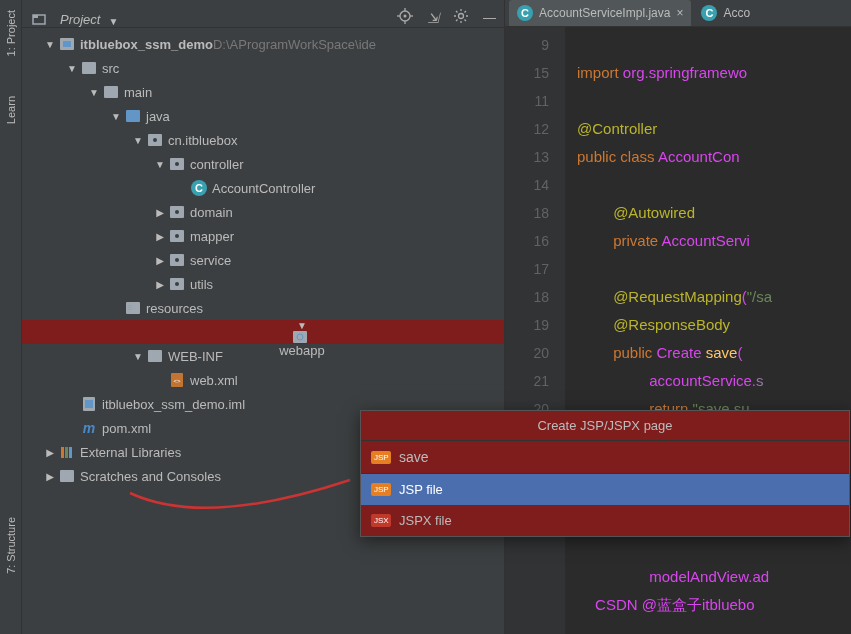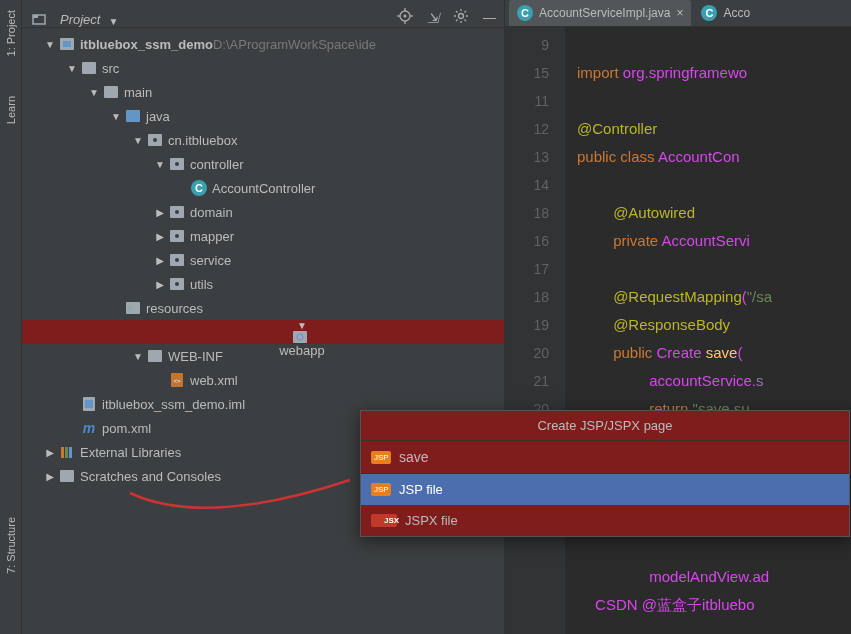--- a/index.html
+++ b/index.html
@@ -39,21 +39,21 @@
 .norm { color: #d946ef; }
 
 .dialog { position: absolute; left: 360px; top: 410px; width: 490px; background: #7f1d1d; border: 1px solid #555; box-shadow: 0 4px 16px rgba(0,0,0,0.5); }
 .dialog-title { text-align: center; padding: 7px; color: #bbbbbb; font-size: 13px; border-bottom: 1px solid #323232; }
 .dialog-input-row { display: flex; align-items: center; padding: 8px 10px; gap: 8px; border-bottom: 1px solid #323232; }
 .dialog-input { background: transparent; border: none; color: #bbbbbb; font-size: 14px; outline: none; flex: 1; }
 .dialog-option { display: flex; align-items: center; padding: 8px 10px; gap: 8px; cursor: pointer; }
 .dialog-option.sel { background: #4b6eaf; color: #fff; }
 .dialog-option:not(.sel) { color: #bbbbbb; }
 .jsp-icon { background: #e67e22; color: #fff; font-size: 8px; font-weight: normal; padding: 2px 3px; border-radius: 2px; width: 20px; text-align: center; }
-.jsx-icon { background: #c0392b; color: #fff; font-size: 8px; font-weight: bold; padding: 2px 13px; border-radius: 2px; width: 20px; text-align: center; }
+.jsx-icon { background: #c0392b; color: #fff; font-size: 8px; font-weight: normal; padding: 2px 3px; border-radius: 2px; width: 20px; text-align: center; }
 .red-curve { position: absolute; left: 125px; top: 478px; width: 230px; height: 40px; pointer-events: none; }
 .c-icon { background: #39a0b0; color: #fff; width: 16px; height: 16px; border-radius: 50%; display: inline-flex; align-items: center; justify-content: center; font-size: 11px; font-weight: bold; }
 </style>
 </head>
 <body>
 
 <div class="container">
   <div class="left-rail">
     <div class="rail-item">
         <span>1: Project</span>

